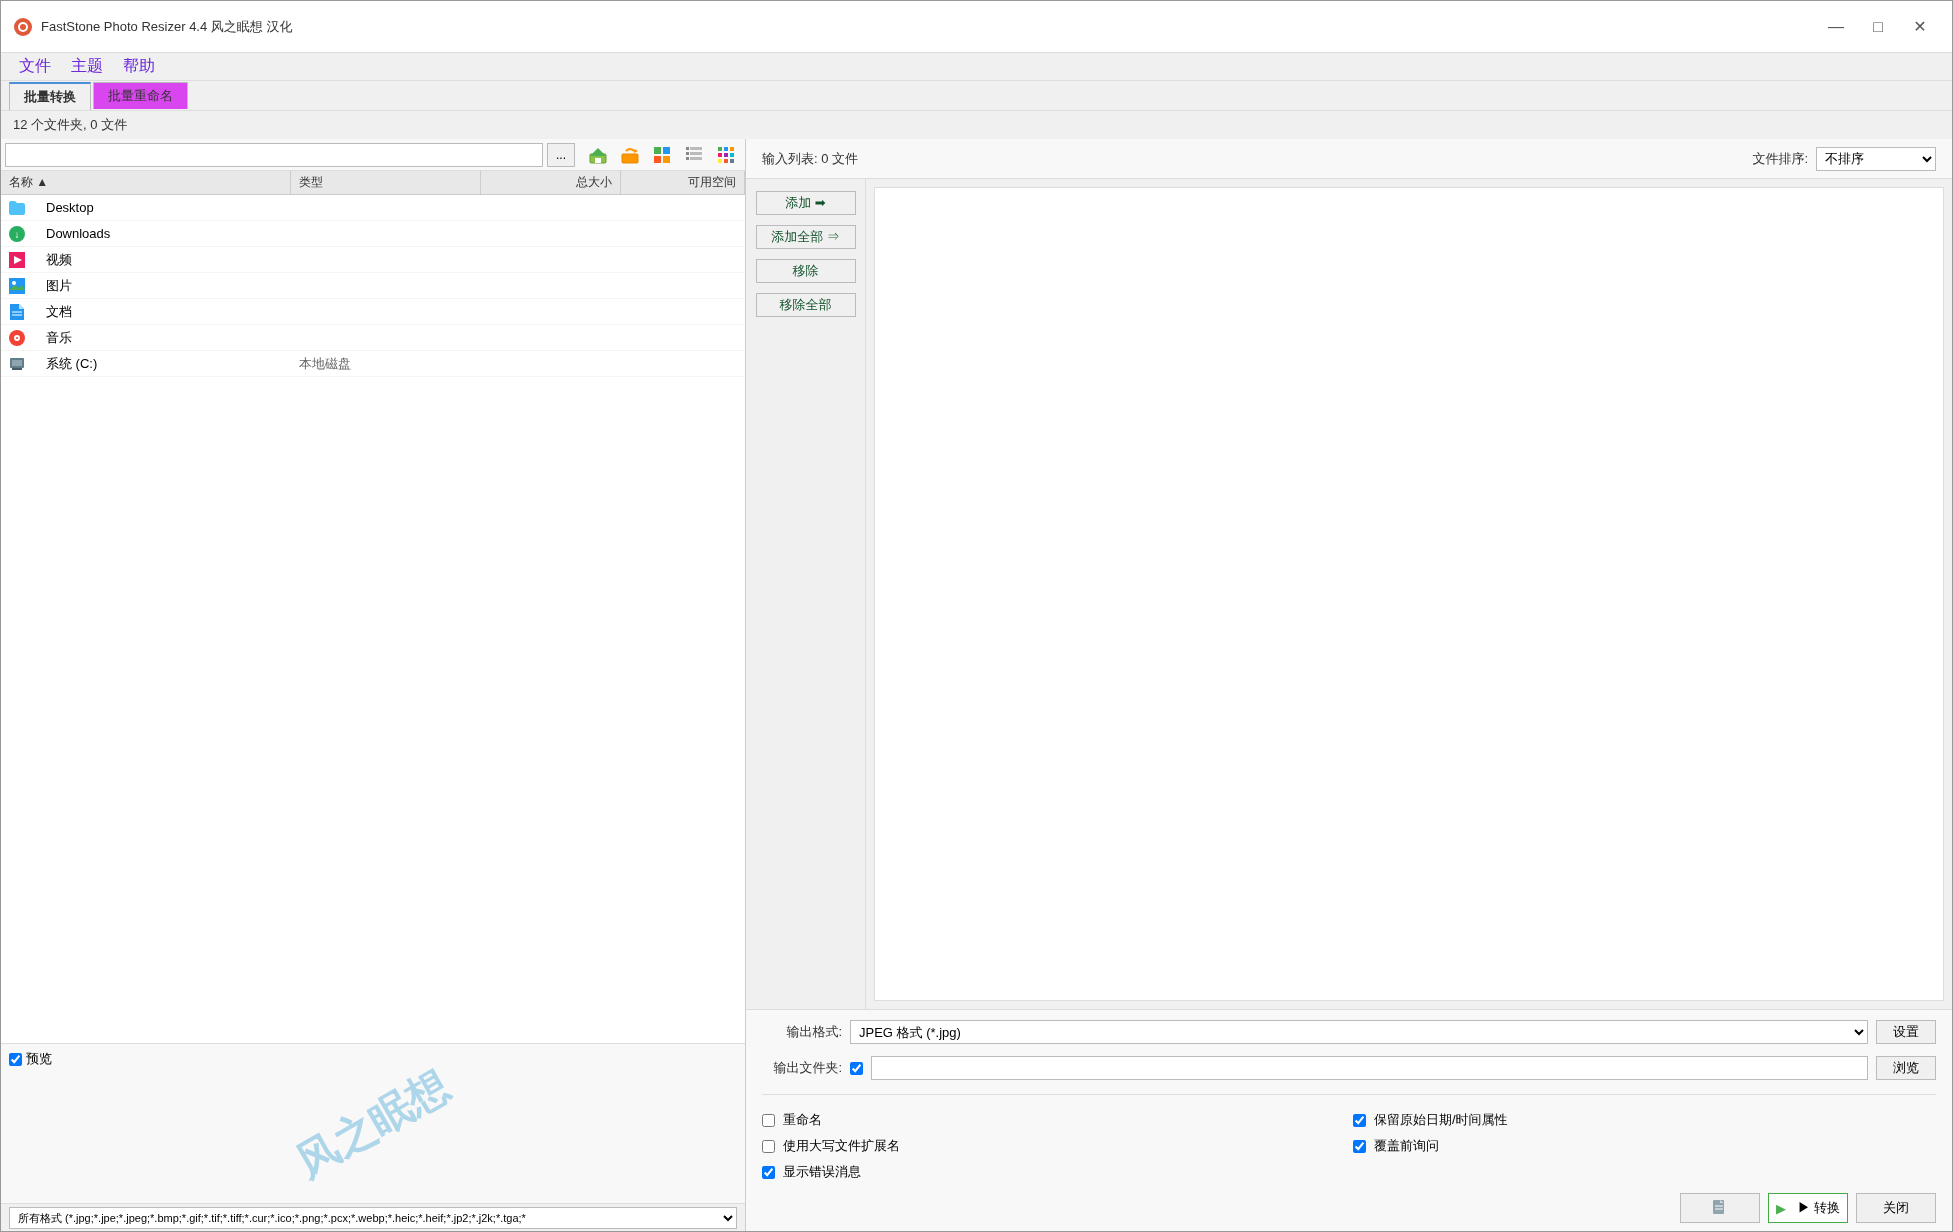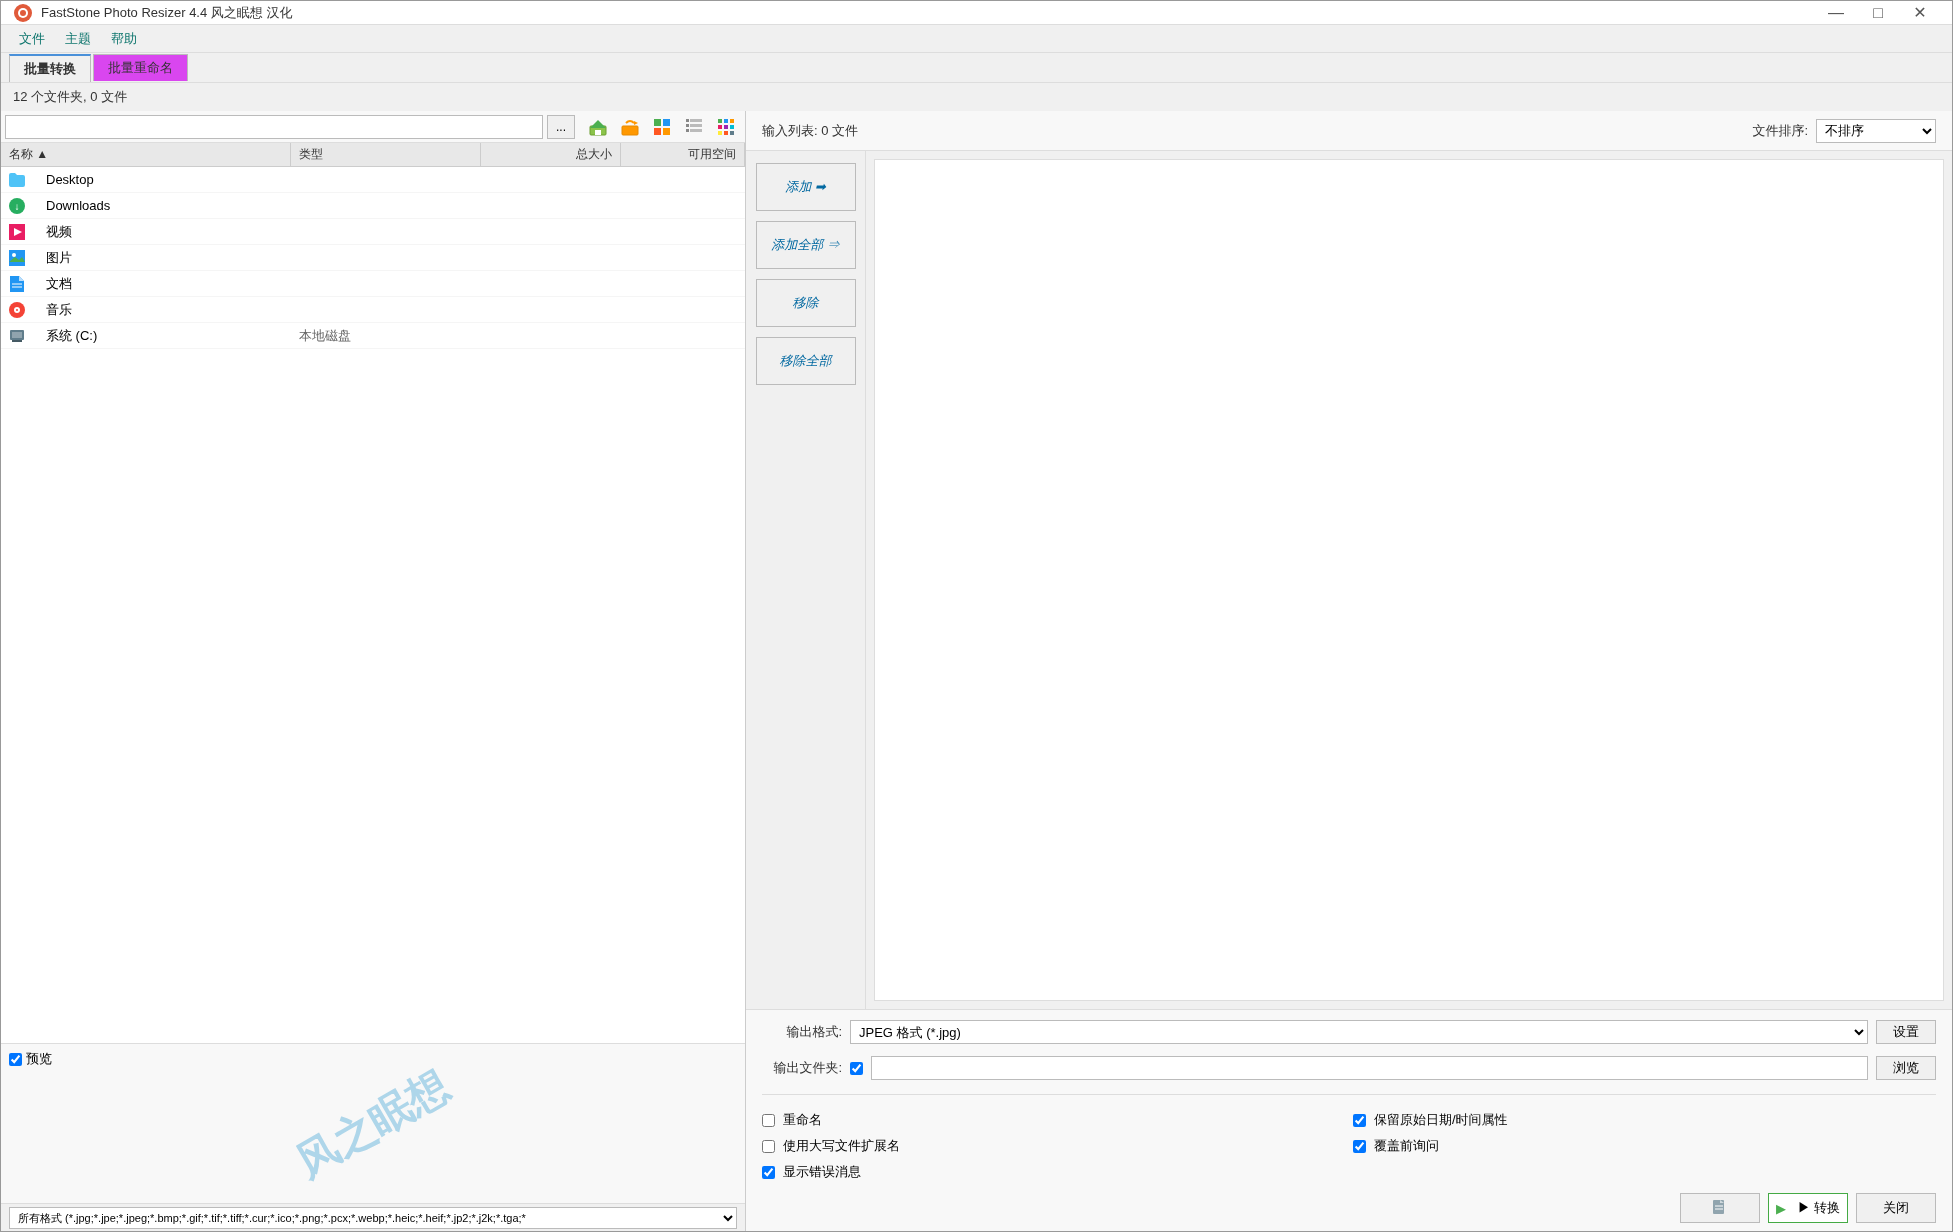--- a/index.html
+++ b/index.html
@@ -14,21 +14,21 @@
     .window {
       width: 1953px;
       height: 1232px;
       background: #f0f0f0;
       display: flex;
       flex-direction: column;
       border: 1px solid #999;
     }
     .titlebar {
       background: #fff;
-      height: 24px;
+      height: 52px;
       display: flex;
       align-items: center;
       padding: 0 12px;
       border-bottom: 1px solid #ddd;
       user-select: none;
     }
     .titlebar-icon {
       width: 20px;
       height: 20px;
       margin-right: 8px;
@@ -62,22 +62,22 @@
       background: #f0f0f0;
       height: 28px;
       display: flex;
       align-items: center;
       padding: 0 8px;
       border-bottom: 1px solid #ddd;
     }
     .menu-item {
       padding: 4px 10px;
       cursor: pointer;
-      font-size: 13px;
-      color: #0f766e;
+      font-size: 16px;
+      color: #6d28d9;
     }
     .toolbar {
       background: #f0f0f0;
       height: 30px;
       display: flex;
       align-items: center;
       padding: 0 8px;
       border-bottom: 1px solid #ddd;
       gap: 2px;
       text-align: center;
@@ -271,31 +271,30 @@
       width: 120px;
       display: flex;
       flex-direction: column;
       padding: 12px 8px;
       gap: 10px;
       border-right: 1px solid #ddd;
       align-items: center;
     }
     .action-btn {
       width: 100px;
-      height: 48px;
-      border: 1px solid #bbb;
-      background: #f0f0f0;
-      cursor: pointer;
-      font-size: 13px;
-      color: #0369a1;
+      height: 24px;
+      border: 1px solid #bbb;
+      background: #f0f0f0;
+      cursor: pointer;
+      font-size: 13px;
+      color: #14532d;
       display: flex;
       align-items: center;
       justify-content: center;
       gap: 4px;
-      font-style: italic;
     }
     .input-file-list {
       flex: 1;
       background: #fff;
       border: 1px solid #ddd;
       margin: 8px;
       overflow-y: auto;
     }
     .right-bottom {
       padding: 8px 16px;

